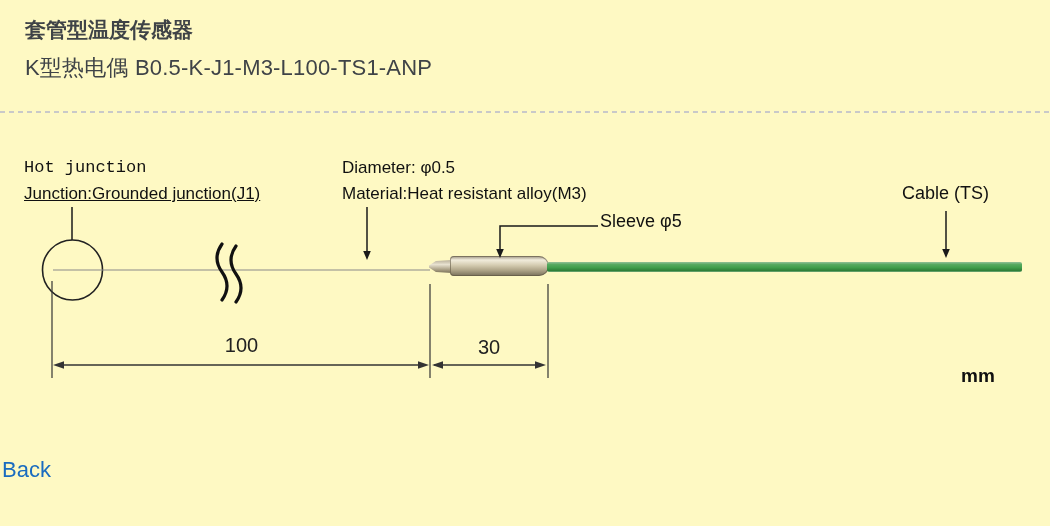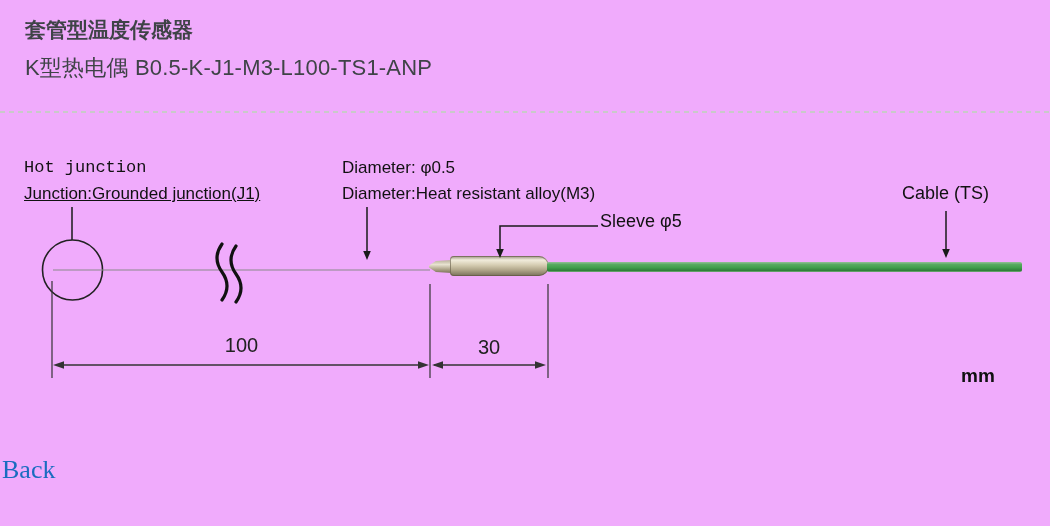--- a/index.html
+++ b/index.html
@@ -1,36 +1,36 @@
 <!DOCTYPE html>
 <html><head>
 <meta charset="utf-8">
 <style>
   html,body{margin:0;padding:0;background:#ffffff;}
   #stage{
-    position:relative;width:1050px;height:526px;background:#f0abfc;overflow:hidden;
+    position:relative;width:1050px;height:526px;background:#fef9c3;overflow:hidden;
     font-family:"Liberation Sans",sans-serif;color:#1a1a1a;
   }
   .abs{position:absolute;}
   .title{left:25px;top:14px;font-size:21px;font-weight:bold;color:#3f4347;line-height:32px;}
   .subtitle{left:25px;top:51px;font-size:22px;font-weight:normal;color:#3f4347;line-height:34px;letter-spacing:.2px;}
   .divider{left:0;top:111px;width:1050px;height:2px;
     background:repeating-linear-gradient(90deg,#c9c9c9 0 5px,transparent 5px 9px);}
   .lbl{font-size:17px;color:#111;line-height:21px;white-space:nowrap;}
   .lbl-hot{left:24px;top:157px;font-family:Liberation Mono, monospace;}
   .lbl-junction{left:24px;top:183px;text-decoration:underline;}
   .lbl-diameter{left:342px;top:157px;}
   .lbl-material{left:342px;top:183px;}
   .lbl-sleeve{left:600px;top:211px;font-size:18px;}
   .lbl-cable{left:902px;top:183px;font-size:18px;}
   .dim{font-size:20px;color:#222;text-align:center;}
   .dim-100{left:53px;top:334px;width:377px;}
   .dim-30{left:430px;top:336px;width:118px;}
   .lbl-mm{left:961px;top:365px;font-size:19px;font-weight:bold;}
-  .back{left:2px;top:455px;font-size:26px;color:#1a6cc0;text-decoration:none;cursor:pointer;line-height:30px;font-family:Liberation Serif, serif;}
+  .back{left:2px;top:455px;font-size:22px;color:#1a6cc0;text-decoration:none;cursor:pointer;line-height:30px;}
   .sleeve-tip{left:429px;top:260px;width:23px;height:13px;
     clip-path:polygon(0 42%,30% 8%,100% 0,100% 100%,30% 92%,0 58%);
     background:linear-gradient(180deg,#b9b09a 0%,#e8e2d0 35%,#a89e83 75%,#7a7259 100%);}
   .sleeve-body{left:450px;top:256px;width:99px;height:20px;border-radius:4px 10px 10px 4px;
     background:linear-gradient(180deg,#9a9180 0%,#f1ecdc 20%,#d6cdb2 45%,#b0a68a 70%,#776f5a 100%);
     box-shadow:inset 0 0 0 1px rgba(90,80,60,.55);}
   .cable{left:547px;top:262px;width:475px;height:10px;border-radius:2px;
     background:linear-gradient(180deg,#93c096 0%,#57aa60 25%,#419f4c 55%,#2f8039 85%,#79ad7e 100%);}
   svg.linework{left:0;top:0;width:1050px;height:526px;pointer-events:none;}
 </style>
@@ -78,21 +78,21 @@
     <polygon points="429,365 418,361.3 418,368.7" fill="#333"></polygon>
 
     <line x1="434" y1="365" x2="543" y2="365" stroke="#333" stroke-width="1.3"></line>
     <polygon points="432,365 443,361.3 443,368.7" fill="#333"></polygon>
     <polygon points="546,365 535,361.3 535,368.7" fill="#333"></polygon>
   </svg>
 
   <div class="abs lbl lbl-hot">Hot junction</div>
   <div class="abs lbl lbl-junction">Junction:Grounded junction(J1)</div>
   <div class="abs lbl lbl-diameter">Diameter: φ0.5</div>
-  <div class="abs lbl lbl-material">Diameter:Heat resistant alloy(M3)</div>
+  <div class="abs lbl lbl-material">Material:Heat resistant alloy(M3)</div>
   <div class="abs lbl lbl-sleeve">Sleeve φ5</div>
   <div class="abs lbl lbl-cable">Cable (TS)</div>
   <div class="abs dim dim-100">100</div>
   <div class="abs dim dim-30">30</div>
   <div class="abs lbl lbl-mm">mm</div>
 
   <a class="abs back" href="#">Back</a>
 
 </div>
 

